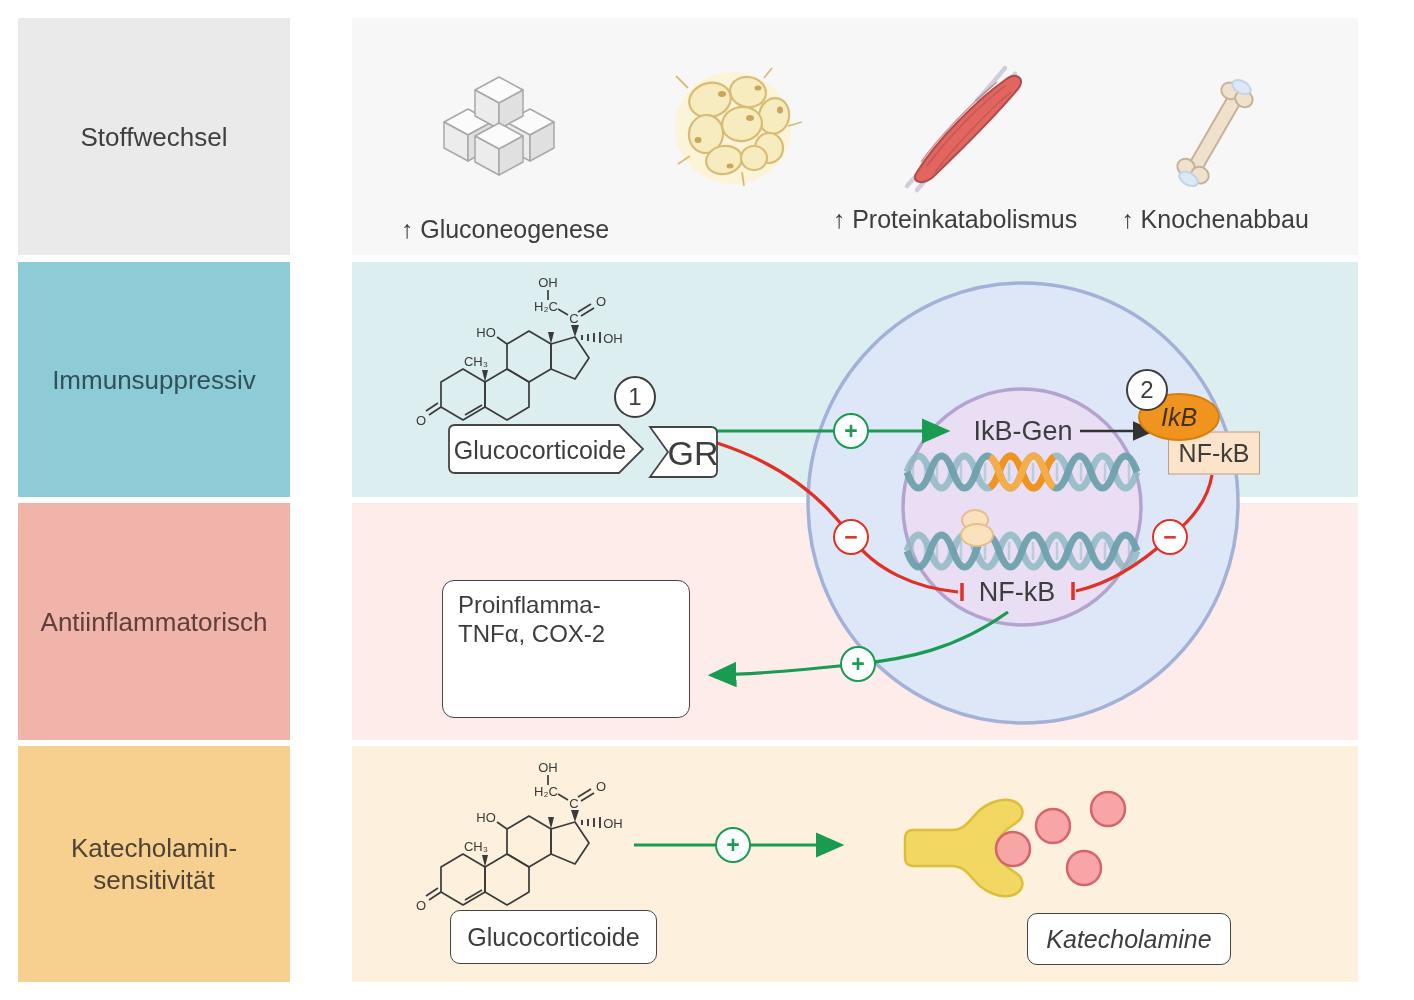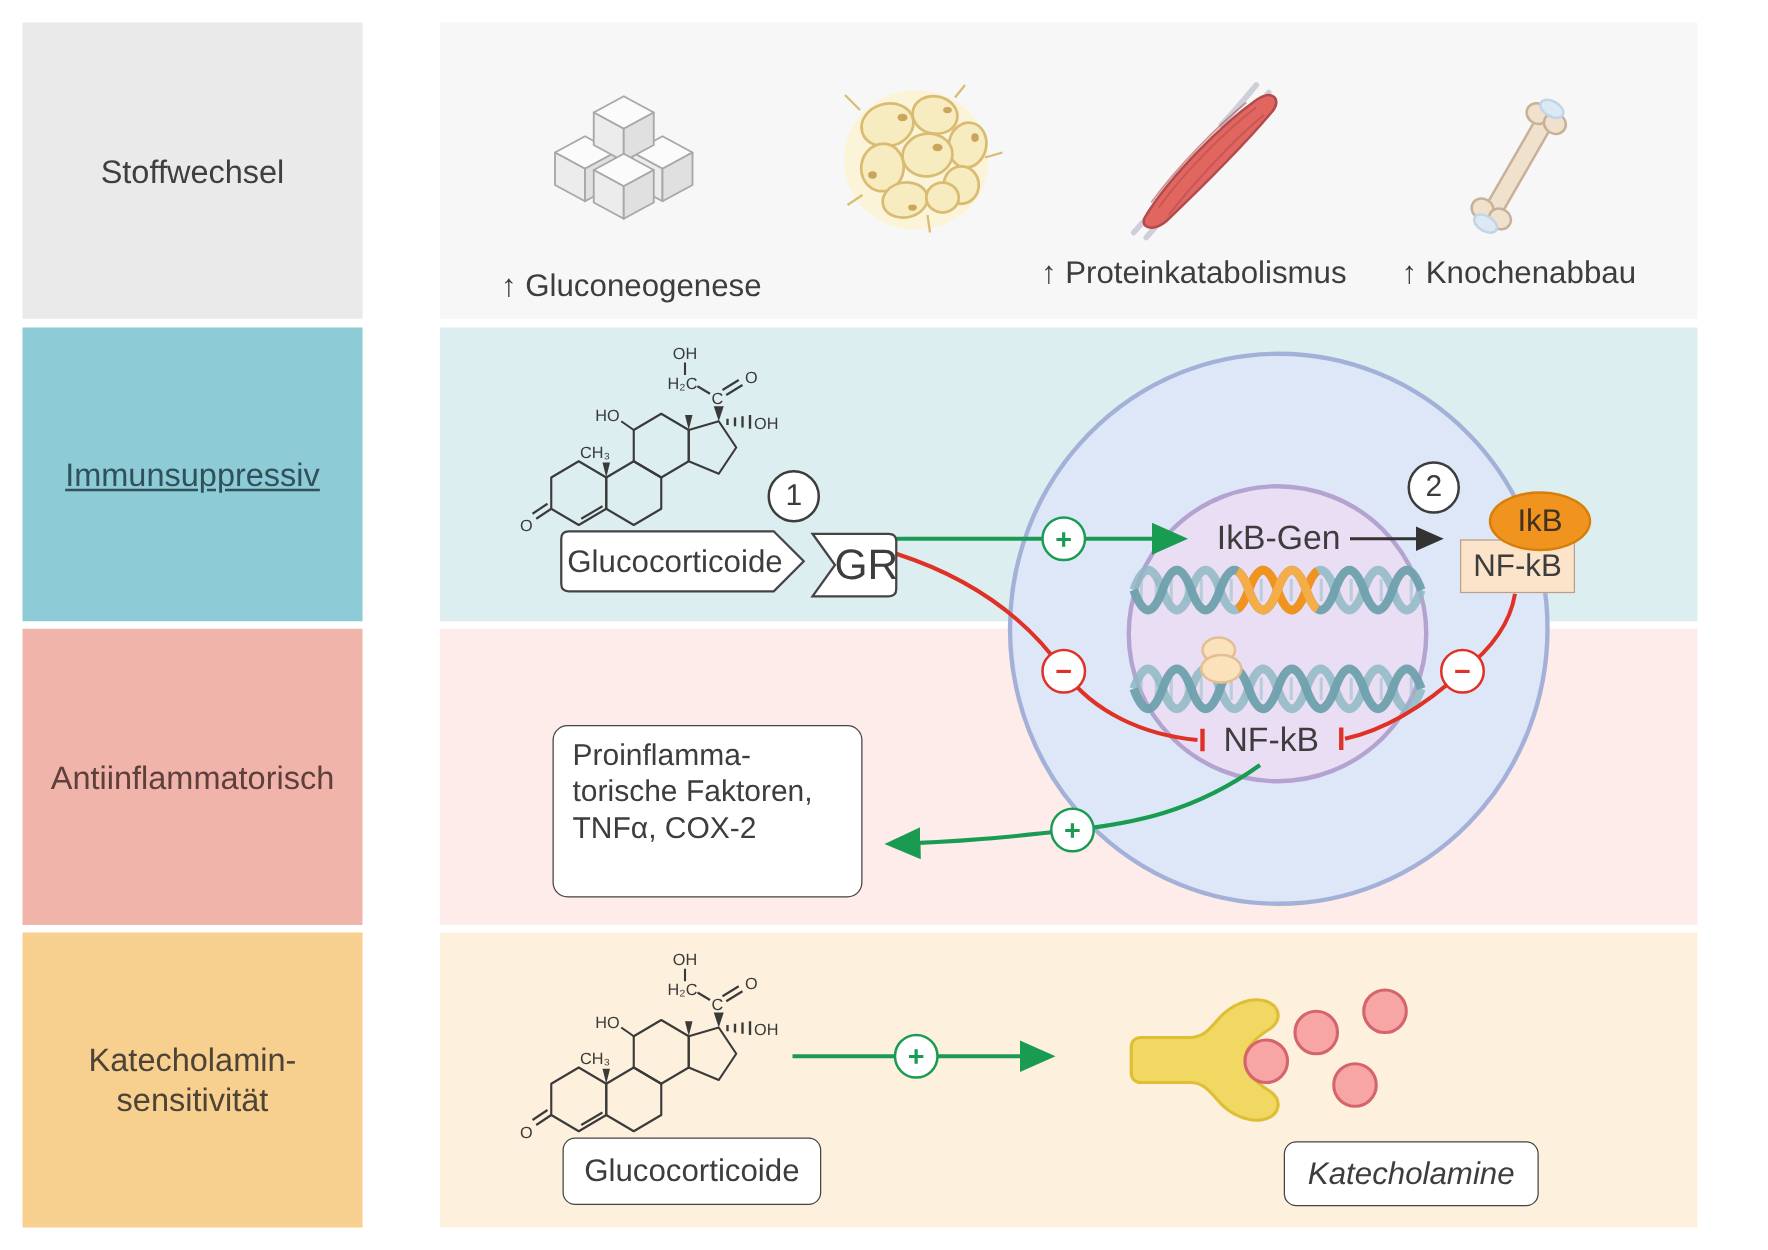--- a/index.html
+++ b/index.html
@@ -3,21 +3,21 @@
 <meta charset="utf-8">
 <style>
   html,body{margin:0;padding:0;background:#ffffff;}
   body{font-family:"Liberation Sans","DejaVu Sans",sans-serif;color:#3d3d3d;}
   .canvas{position:relative;width:1414px;height:1000px;background:#ffffff;overflow:hidden;}
   .ctr{transform:translate(-50%,-50%);}
   .row-label{position:absolute;left:18px;width:272px;display:flex;align-items:center;justify-content:center;
              text-align:center;font-size:26px;line-height:32px;}
   .row-content{position:absolute;left:352px;width:1006px;}
   .lbl1{top:18px;height:237px;background:#eaeaea;color:#3f3f3f;}
-  .lbl2{top:262px;height:235px;background:#8dccd7;color:#31505a;text-decoration:underline;}
+  .lbl2{top:262px;height:235px;background:#8dccd7;color:#31505a;}
   .lbl3{top:503px;height:237px;background:#f0b4ab;color:#5d403b;}
   .lbl4{top:746px;height:236px;background:#f7cf8f;color:#4d4336;}
   .cnt1{top:18px;height:237px;background:#f7f7f7;}
   .cnt2{top:262px;height:235px;background:#ddeef1;}
   .cnt3{top:503px;height:237px;background:#fdecea;}
   .cnt4{top:746px;height:236px;background:#fdf1dd;}
   .overlay{position:absolute;left:0;top:0;z-index:5;}
   .txt{position:absolute;z-index:10;white-space:nowrap;}
   .met-caption{position:absolute;z-index:10;width:340px;text-align:center;font-size:25px;color:#3d3d3d;}
   .whitebox{position:absolute;z-index:10;background:#ffffff;border:1.8px solid #444444;border-radius:10px;
@@ -256,30 +256,29 @@
   <div class="met-caption ctr" style="left:505px;top:219px;margin-top:10px;">↑ Gluconeogenese</div>
   <div class="met-caption ctr" style="left:955px;top:219px;">↑ Proteinkatabolismus</div>
   <div class="met-caption ctr" style="left:1215px;top:219px;">↑ Knochenabbau</div>
 
   <div class="txt ctr" style="left:540px;top:450px;font-size:25px;">Glucocorticoide</div>
   <div class="txt ctr" style="left:693px;top:453px;font-size:34px;">GR</div>
   <div class="numcirc ctr" style="left:635px;top:397px;">1</div>
   <div class="numcirc ctr" style="left:1147px;top:390px;">2</div>
   <div class="badge green ctr" style="left:851px;top:431px;">+</div>
   <div class="txt ctr" style="left:1023px;top:431px;font-size:27px;">IkB-Gen</div>
-  <div class="ikb-pill ctr" style="left:1232px;top:417px;">IkB</div>
+  <div class="ikb-pill ctr" style="left:1179px;top:417px;font-style:italic;">IkB</div>
   <div class="nfkb-box ctr" style="left:1214px;top:453px;">NF-kB</div>
   <div class="badge red ctr" style="left:851px;top:537px;">−</div>
 
   <div class="badge red ctr" style="left:1170px;top:537px;">−</div>
   <div class="txt ctr" style="left:1017px;top:592px;font-size:27px;">NF-kB</div>
   <div class="badge green ctr" style="left:858px;top:664px;">+</div>
   <div class="pro-box">
     <div>Proinflamma-</div>
-    <div>torische Faktoren,</div>
     <div>TNFα, COX-2</div>
   </div>
 
   <div class="whitebox" style="left:450px;top:910px;width:205px;height:52px;">
     <span>Glucocorticoide</span>
   </div>
   <div class="badge green ctr" style="left:733px;top:845px;">+</div>
   <div class="whitebox" style="left:1027px;top:913px;width:202px;height:50px;font-style:italic;">
     <span>Katecholamine</span>
   </div>

